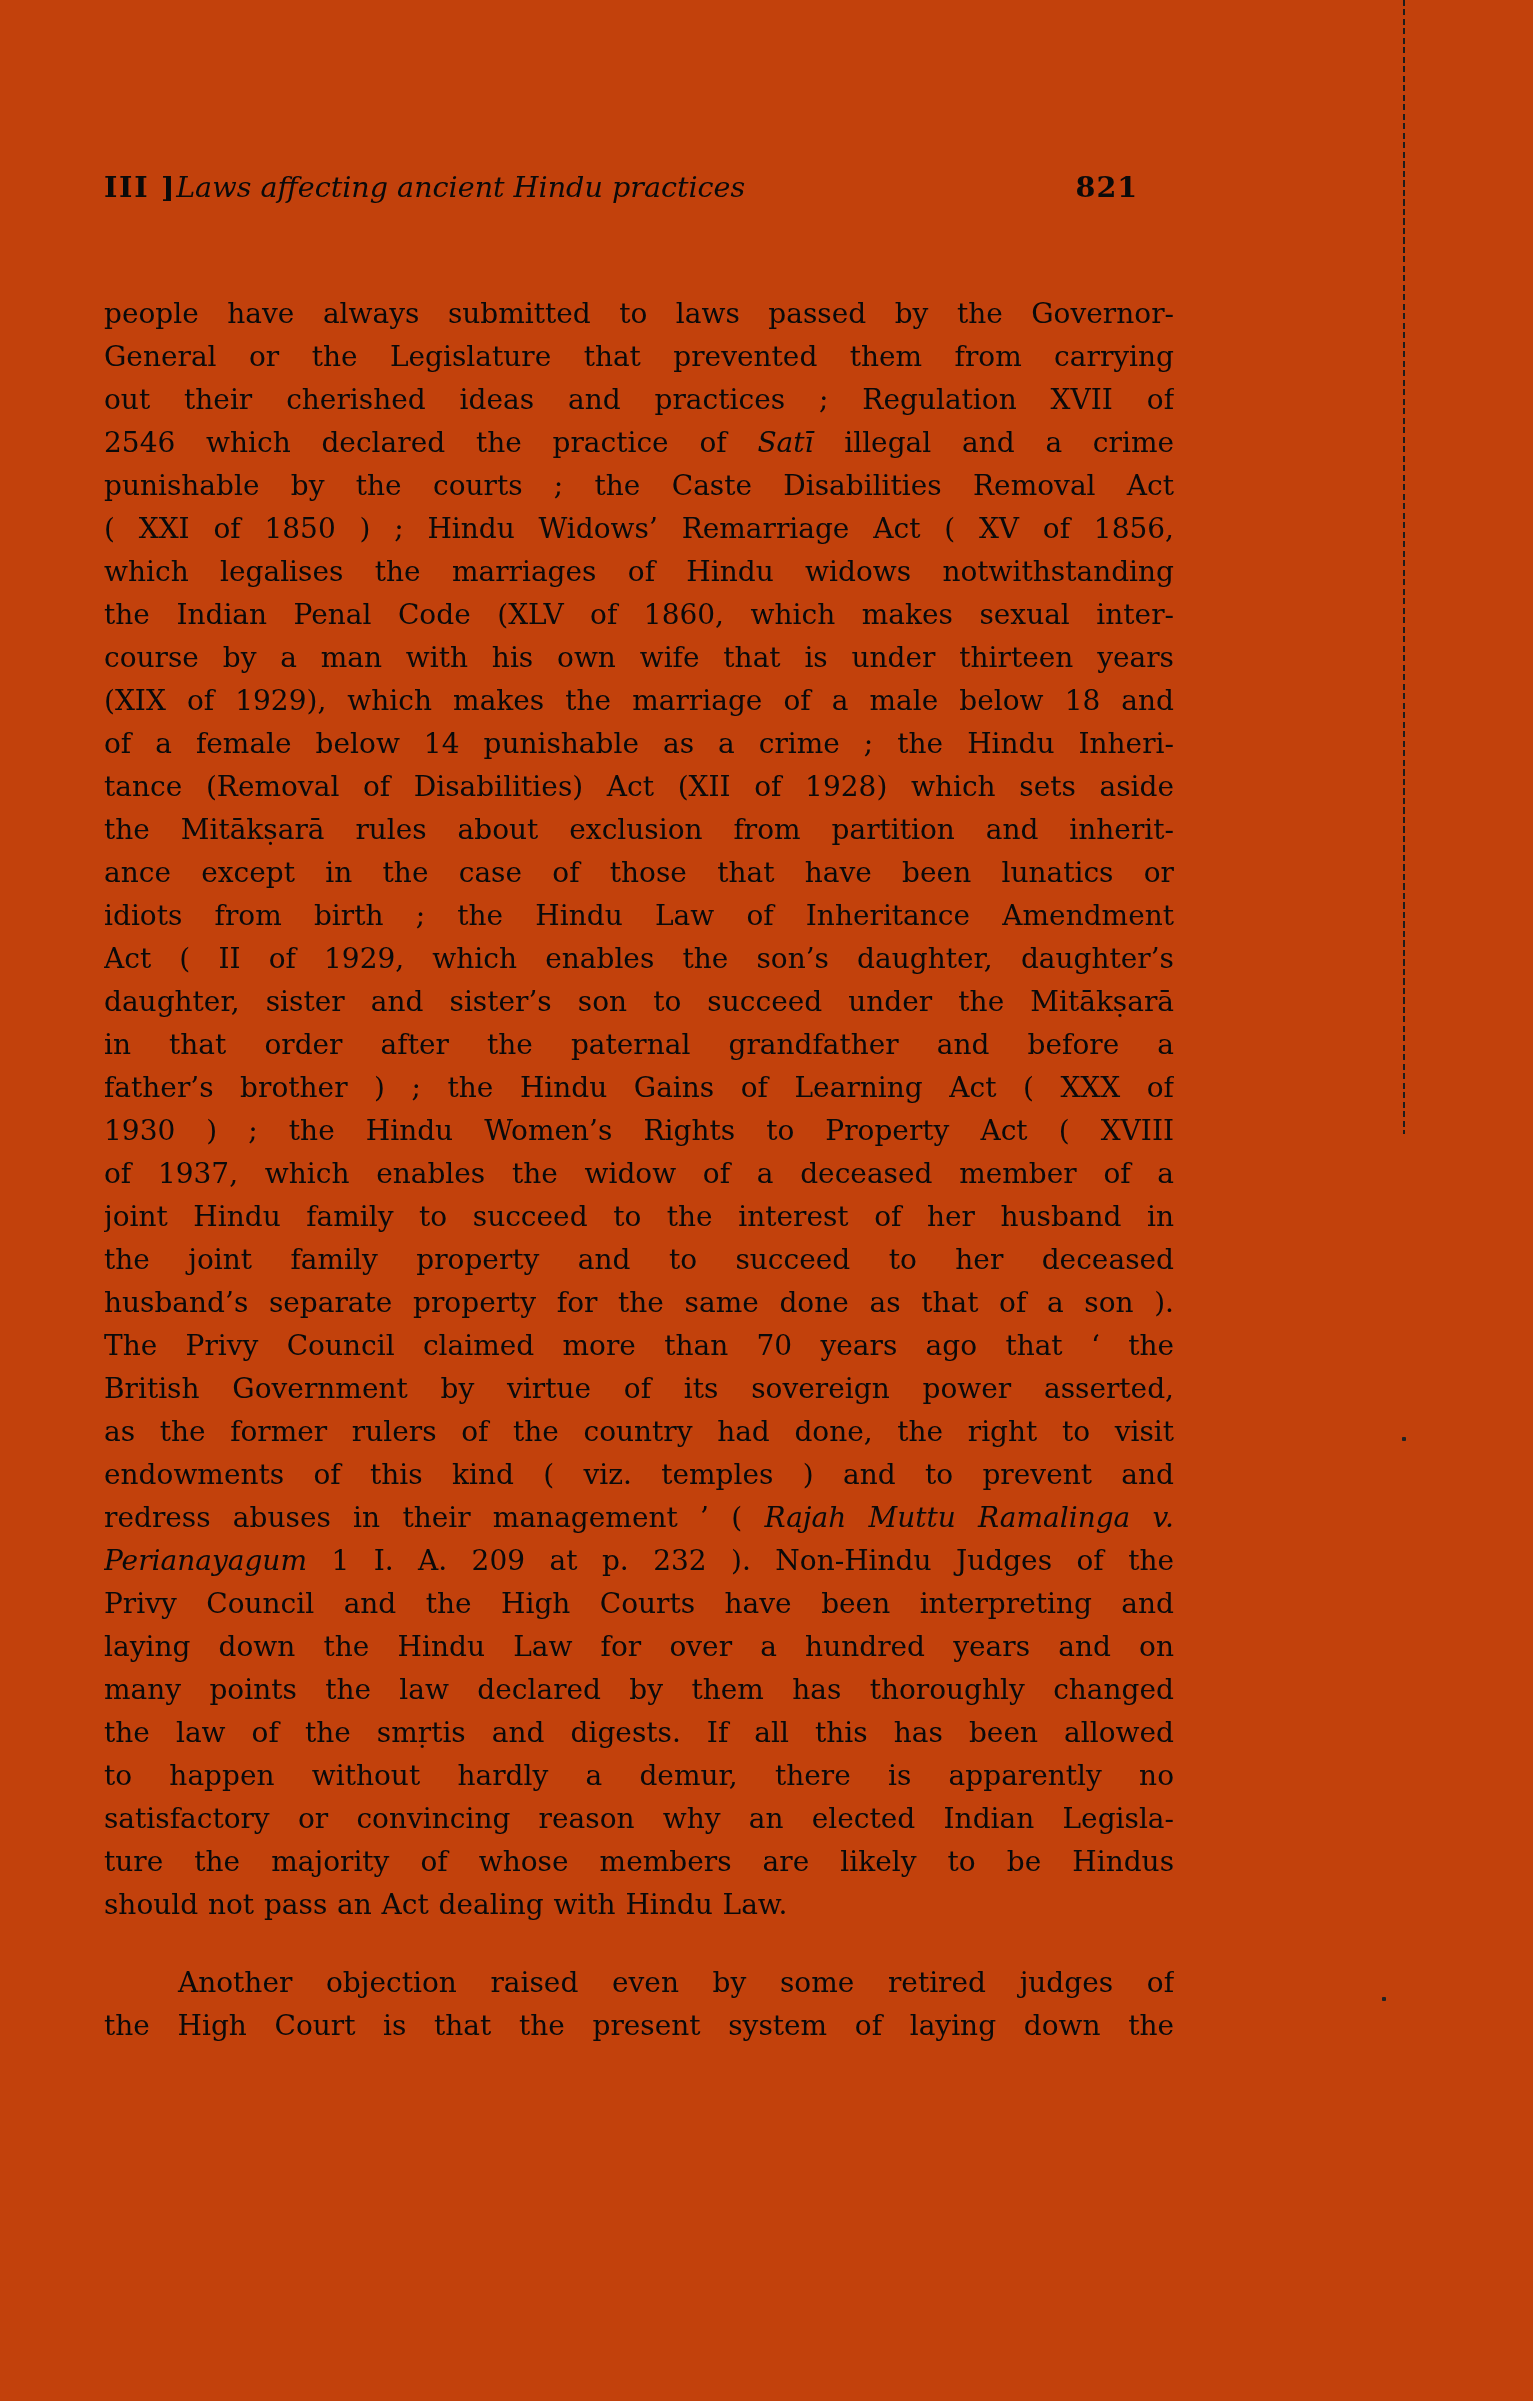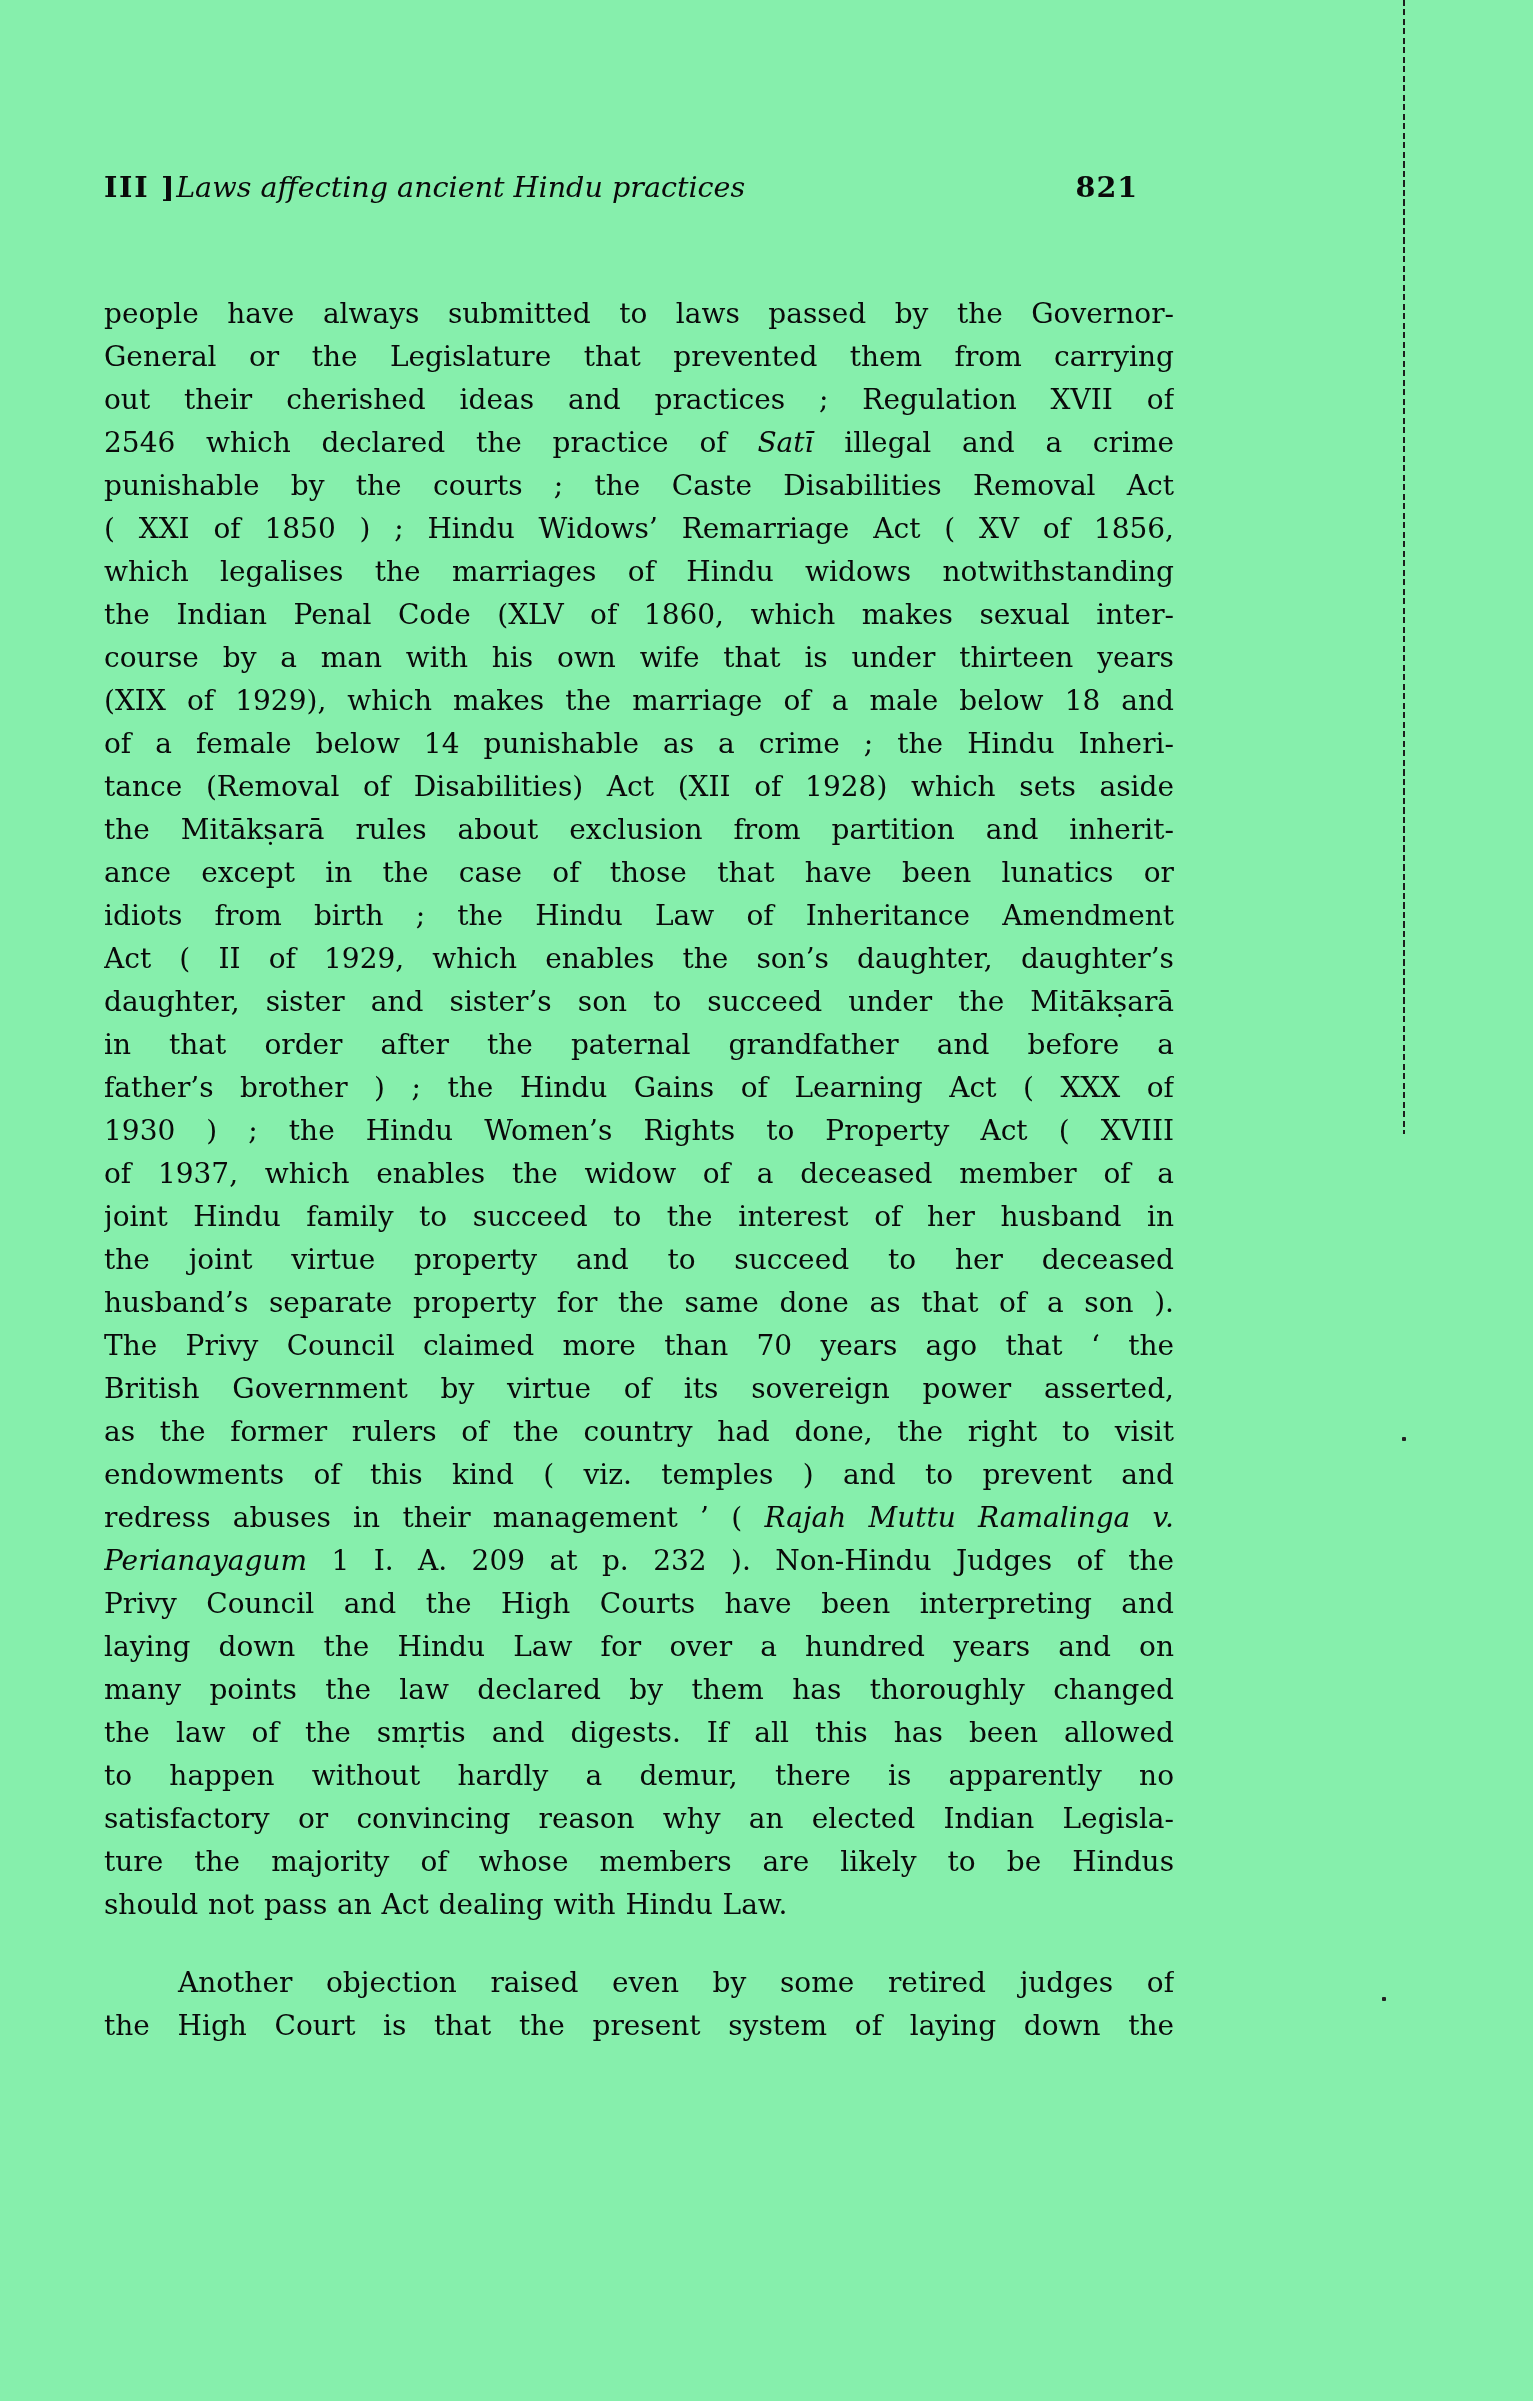--- a/index.html
+++ b/index.html
@@ -8,21 +8,21 @@
     width: 1533px;
     height: 2401px;
     position: relative;
     font-family: "DejaVu Serif", "Liberation Serif", serif;
     color: #0a0a0a;
     overflow: hidden;
   }
   .page {
     position: absolute;
     inset: 0;
-    background: #86efac;
+    background: #c2410c;
   }
   .header {
     position: absolute;
     left: 104px;
     top: 170px;
     width: 1070px;
     display: flex;
     align-items: baseline;
     font-size: 28.6px;
   }
@@ -110,21 +110,21 @@
         <div class="line"><span>the Mitākṣarā rules about exclusion from partition and inherit-</span></div>
         <div class="line"><span>ance except in the case of those that have been lunatics or</span></div>
         <div class="line"><span>idiots from birth ; the Hindu Law of Inheritance Amendment</span></div>
         <div class="line"><span>Act ( II of 1929, which enables the son’s daughter, daughter’s</span></div>
         <div class="line"><span>daughter, sister and sister’s son to succeed under the Mitākṣarā</span></div>
         <div class="line"><span>in that order after the paternal grandfather and before a</span></div>
         <div class="line"><span>father’s brother ) ; the Hindu Gains of Learning Act ( XXX of</span></div>
         <div class="line"><span>1930 ) ; the Hindu Women’s Rights to Property Act ( XVIII</span></div>
         <div class="line"><span>of 1937, which enables the widow of a deceased member of a</span></div>
         <div class="line"><span>joint Hindu family to succeed to the interest of her husband in</span></div>
-        <div class="line"><span>the joint virtue property and to succeed to her deceased</span></div>
+        <div class="line"><span>the joint family property and to succeed to her deceased</span></div>
         <div class="line"><span>husband’s separate property for the same done as that of a son ).</span></div>
         <div class="line"><span>The Privy Council claimed more than 70 years ago that ‘ the</span></div>
         <div class="line"><span>British Government by virtue of its sovereign power asserted,</span></div>
         <div class="line"><span>as the former rulers of the country had done, the right to visit</span></div>
         <div class="line"><span>endowments of this kind ( viz. temples ) and to prevent and</span></div>
         <div class="line"><span>redress abuses in their management ’ ( </span><span class="it">Rajah Muttu Ramalinga v.</span></div>
         <div class="line"><span class="it">Perianayagum</span><span> 1 I. A. 209 at p. 232 ). Non-Hindu Judges of the</span></div>
         <div class="line"><span>Privy Council and the High Courts have been interpreting and</span></div>
         <div class="line"><span>laying down the Hindu Law for over a hundred years and on</span></div>
         <div class="line"><span>many points the law declared by them has thoroughly changed</span></div>

